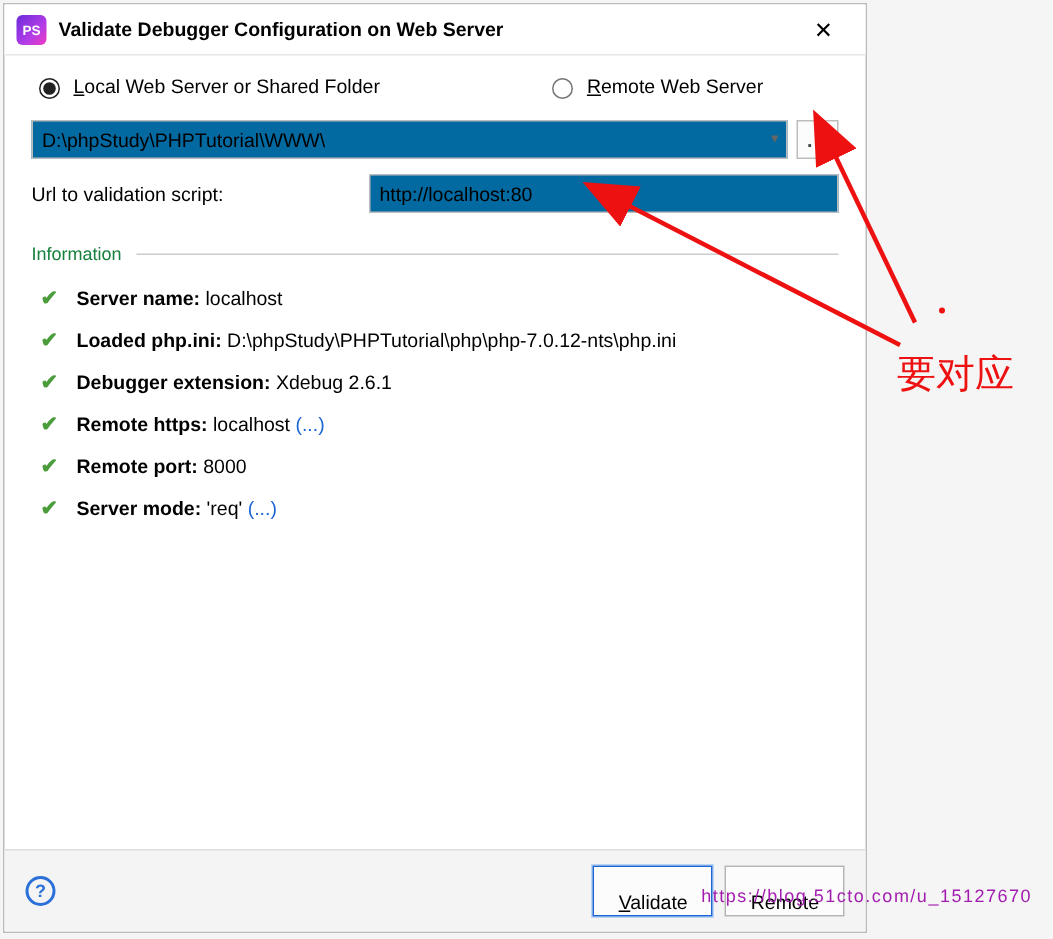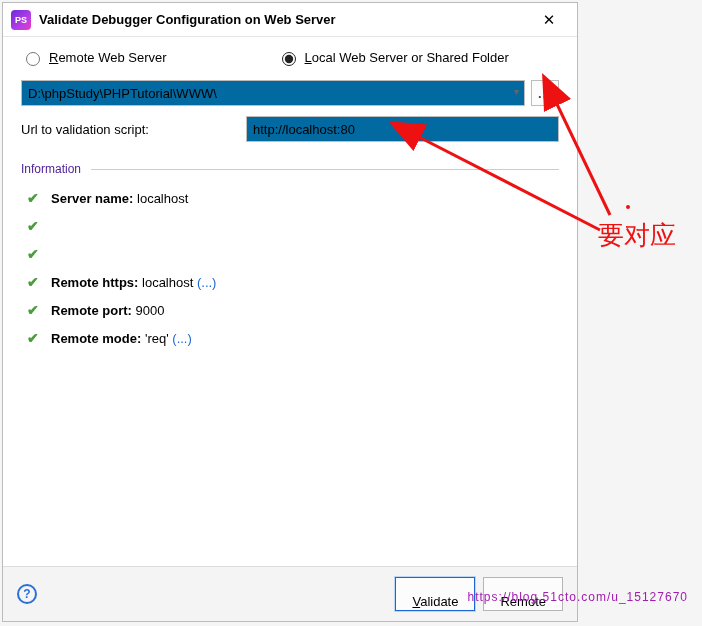--- a/index.html
+++ b/index.html
@@ -59,21 +59,21 @@
   }
   .inp-wrap { flex:1; position: relative; display:flex; }
   .chev { position:absolute; right:6px; top:6px; font-size:10px; color:#666; pointer-events:none; }
   .browse-btn {
     width: 28px; height: 26px; margin-left: 6px;
     border: 1px solid #bdbdbd; background: #fcfcfc;
     display:flex; align-items:center; justify-content:center;
     cursor:pointer; font-weight:bold; letter-spacing:1px; color:#444;
   }
   .section-head {
-    color: #4c1d95; font-size: 12px; margin-top: 10px;
+    color: #15803d; font-size: 12px; margin-top: 10px;
     display:flex; align-items:center; gap:10px;justify-content:center;
   }
   .section-head .line { flex:1; height:1px; background:#ccc; }
   .info-list { margin-top: 14px; }
   .info-item { display:flex; align-items:center; gap:8px; margin-bottom: 12px; padding-left: 6px; }
   .check {
     color:#4b9d3b; font-weight:bold; font-size:14px;
     width:16px; display:inline-block;
   }
   .info-item .k { font-weight: 700; }
@@ -92,21 +92,21 @@
   }
   .footer .spacer { flex:1; }
   .btn {
     height: 27px; padding: 16px 16px; margin-left: 8px;
     background:#fcfcfc; border:1px solid #b5b5b5; cursor:pointer;
     font-size:13px;
   }
   .btn.primary { border:1px solid #1a66d4; box-shadow: 0 0 0 1px #bcd6f7; }
   
   .annotation { position:absolute; color:#e11; font-size:26px; pointer-events:none; }
-  .anno-text { position:absolute; right:26px; top:218px; }
+  .anno-text { position:absolute; right:26px; top:232px; }
   .anno-dot { position:absolute; right:72px; top:205px; width:4px; height:4px; background:#e11; border-radius:50%; }
   svg.arrow { position:absolute; pointer-events:none; }
   .watermark {
     position:absolute; right:14px; bottom:22px; color:#a21caf; font-size:12px; letter-spacing:1px;
   }
 </style>
 </head>
 <body>
 
 <div class="window">
@@ -116,26 +116,26 @@
     <div class="title">Validate Debugger Configuration on Web Server</div>
     <div class="close">
       <span>✕</span>
     </div>
   </div>
 
   <div class="body">
 
     <div class="radio-row">
       <label class="radio-opt">
+        <input type="radio" name="srv" checked="" style="">
+        <span><span class="u">L</span><span></span>ocal Web Server or Shared Folder</span>
+      </label>
+      <label class="radio-opt">
         <input type="radio" name="srv" style="">
         <span><span class="u">R</span>emote Web Server</span>
-      </label>
-      <label class="radio-opt">
-        <input type="radio" name="srv" checked="" style="">
-        <span><span class="u">L</span><span></span>ocal Web Server or Shared Folder</span>
       </label>
     </div>
 
     <div class="form-row">
       <div class="inp-wrap">
         <input class="inp" value="D:\phpStudy\PHPTutorial\WWW\" style="">
         <span class="chev">▾</span>
       </div>
       <div class="browse-btn">...</div>
     </div>
@@ -152,35 +152,37 @@
       <div class="line"></div>
     </div>
 
     <div class="info-list">
       <div class="info-item">
         <span class="check">✔</span>
         <span><span class="k">Server name:</span> <span class="v">localhost</span></span>
       </div>
       <div class="info-item">
         <span class="check">✔</span>
-      </div>
-      <div class="info-item">
-        <span class="check">✔</span>
+        <span><span class="k">Loaded php.ini:</span> <span class="v">D:\phpStudy\PHPTutorial\php\php-7.0.12-nts\php.ini</span></span>
+      </div>
+      <div class="info-item">
+        <span class="check">✔</span>
+        <span><span class="k">Debugger extension:</span> <span class="v">Xdebug 2.6.1</span></span>
       </div>
       <div class="info-item">
         <span class="check">✔</span>
         <span><span class="k">Remote https:</span> <span class="v">localhost</span> <span class="link">(...)</span></span>
       </div>
       <div class="info-item">
         <span class="check">✔</span>
-        <span><span class="k">Remote port:</span> <span class="v">9000</span></span>
-      </div>
-      <div class="info-item">
-        <span class="check">✔</span>
-        <span><span class="k">Remote mode:</span> <span class="v">'req'</span> <span class="link">(...)</span></span>
+        <span><span class="k">Remote port:</span> <span class="v">8000</span></span>
+      </div>
+      <div class="info-item">
+        <span class="check">✔</span>
+        <span><span class="k">Server mode:</span> <span class="v">'req'</span> <span class="link">(...)</span></span>
       </div>
     </div>
 
   </div>
 
   <div class="footer">
     <div class="help">?</div>
     <div class="spacer"></div>
     <button class="btn primary"><span class="u">V</span>alidate</button>
     <button class="btn">Remote</button>

